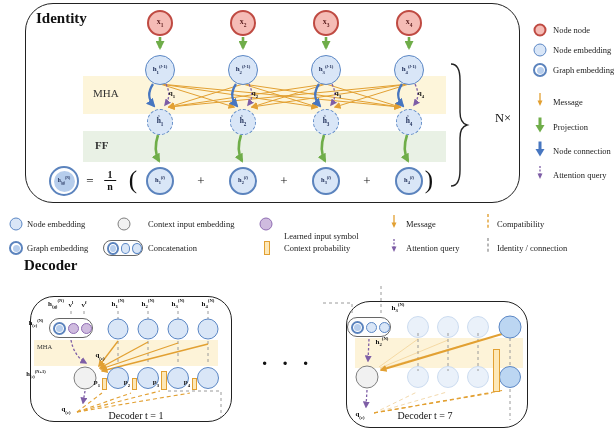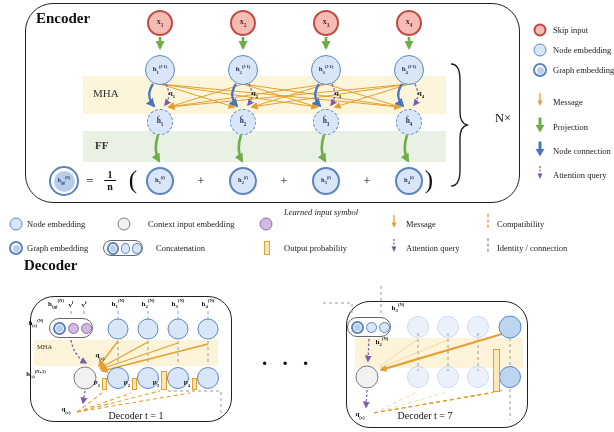--- a/index.html
+++ b/index.html
@@ -63,21 +63,21 @@
   .brace{stroke:#222;stroke-width:1.4;fill:none;}
 </style>
 </head>
 <body>
 
 <div class="stage">
 
   <div class="box" style="left:25px;top:3px;width:495px;height:200px;"></div>
   <div class="band mha" style="left:83px;top:76px;width:363px;height:38px;"></div>
   <div class="band ff" style="left:83px;top:131px;width:363px;height:31px;"></div>
-  <div class="title" style="left:36px;top:10px;">Encoder</div>
+  <div class="title" style="left:36px;top:10px;">Identity</div>
   <div class="bandlabel" style="left:93px;top:87px;">MHA</div>
   <div class="bandlabel" style="left:95px;top:139px;font-weight:bold;">FF</div>
 
   <div class="title" style="left:24px;top:257px;">Decoder</div>
   <div class="box" style="left:30px;top:296px;width:202px;height:126px;border-radius:24px;"></div>
   <div class="box" style="left:346px;top:301px;width:182px;height:127px;border-radius:24px;"></div>
   <div class="band dec" style="left:34px;top:340px;width:184px;height:26px;"></div>
   <div class="band dec" style="left:355px;top:338px;width:168px;height:30px;"></div>
   <div class="bandlabel" style="left:37px;top:343px;font-size:6.5px;">MHA</div>
   <div class="dots" style="left:262px;top:346px;">. . .</div>
@@ -261,21 +261,21 @@
   <div class="formula paren" style="left:133px;top:180px;"><span>(</span></div>
   <div class="formula" style="left:201px;top:181px;"><span>+</span></div>
   <div class="formula" style="left:284px;top:181px;"><span>+</span></div>
   <div class="formula" style="left:367px;top:181px;"><span>+</span></div>
   <div class="formula paren" style="left:429px;top:180px;"><span>)</span></div>
   <div class="formula" style="left:503px;top:118px;font-size:12.5px;"><span>N×</span></div>
 
   <div class="licon" style="left:540px;top:30px;">
       <span class="circ red" style="width:13px;height:13px;"></span>
     </div>
-  <div class="legtext" style="left:553px;top:30px;">Skip input</div>
+  <div class="legtext" style="left:553px;top:30px;">Node node</div>
   <div class="licon" style="left:540px;top:50px;">
       <span class="circ blue" style="width:13px;height:13px;"></span>
     </div>
   <div class="legtext" style="left:553px;top:50px;">Node embedding</div>
   <div class="licon" style="left:540px;top:70px;">
       <span class="circ graph" style="width:14px;height:14px;"></span>
     </div>
   <div class="legtext" style="left:553px;top:70px;">Graph embedding</div>
 
   <div class="licon" style="left:540px;top:102px;">
@@ -314,28 +314,28 @@
 
   <div class="licon" style="left:124px;top:224px;">
       <span class="circ gray" style="width:13px;height:13px;"></span>
     </div>
   <div class="legtext" style="left:148px;top:224px;">Context input embedding</div>
   <div class="pill" style="left:103px;top:240px;width:40px;height:16px;">
     <span class="sm ring"></span>
     <span class="sm blue"></span>
     <span class="sm blue"></span>
   </div>
-  <div class="legtext" style="left:148px;top:248px;margin-left:8px;">Concatenation</div>
+  <div class="legtext" style="left:148px;top:248px;">Concatenation</div>
 
   <div class="licon" style="left:266px;top:224px;">
       <span class="circ purple" style="width:13px;height:13px;"></span>
     </div>
-  <div class="legtext" style="left:284px;top:212px;font-style:italic;">Learned input symbol</div>
+  <div class="legtext" style="left:284px;top:236px;">Learned input symbol</div>
   <div class="bar" style="left:264px;top:241px;width:6px;height:14px;"></div>
-  <div class="legtext" style="left:284px;top:248px;">Output probability</div>
+  <div class="legtext" style="left:284px;top:248px;">Context probability</div>
 
   <div class="licon" style="left:394px;top:224px;">
     <svg width="10" height="16">
         <line x1="5" y1="1" x2="5" y2="9" stroke="#e2a032" stroke-width="1.3"></line>
         <path d="M2.5,8.5 L7.5,8.5 L5,14 Z" fill="#e2a032"></path>
       </svg></div>
   <div class="legtext" style="left:406px;top:224px;">Message</div>
   <div class="licon" style="left:394px;top:248px;">
     <svg width="10" height="16">
         <line x1="5" y1="1" x2="5" y2="9" stroke="#7e5ea6" stroke-width="1.3" stroke-dasharray="2,1.6"></line>

